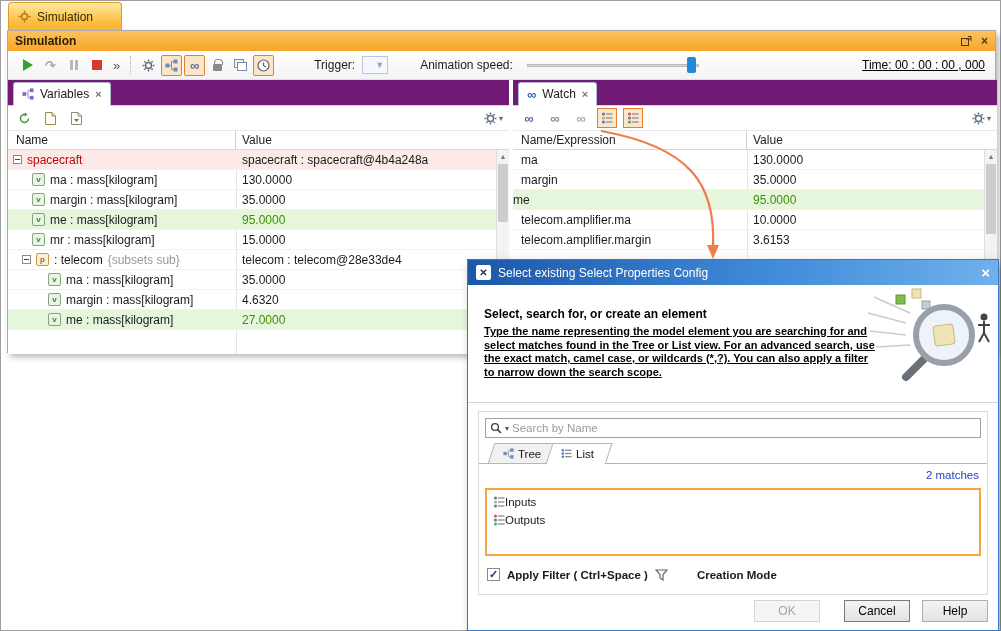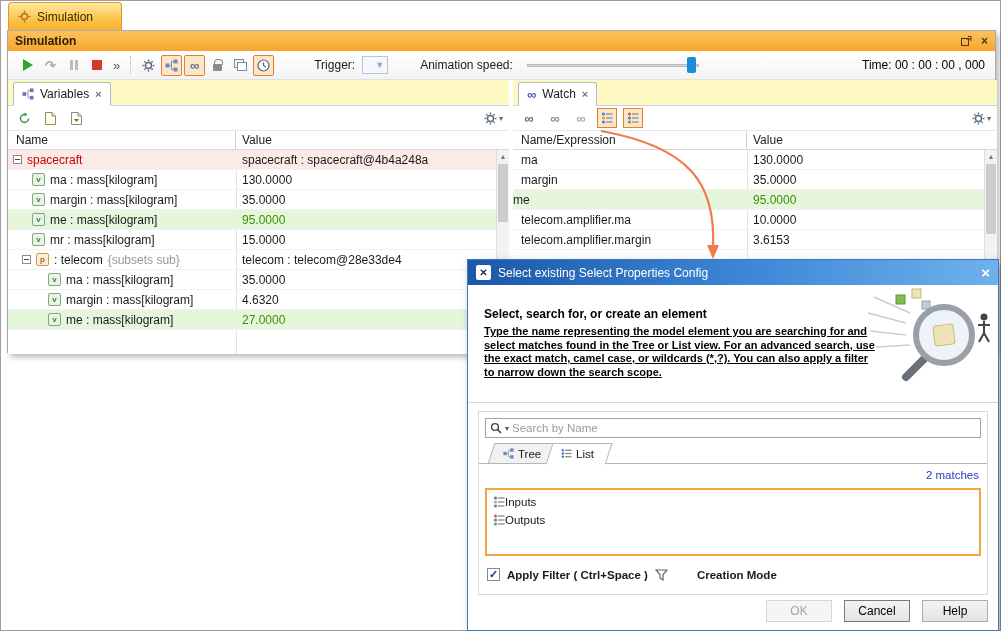--- a/index.html
+++ b/index.html
@@ -31,27 +31,27 @@
   .gray-glyph { color:#ABABAB; font-size:13px; font-weight:bold; }
   .overflow { color:#555; font-size:13px; margin:0 3px 0 4px; }
   .lock { width:9px; height:7px; background:#8A8A8A; border-radius:1px; position:relative; margin-top:4px; }
   .lock:before { content:""; position:absolute; left:1px; top:-5px; width:7px; height:5px; border:1.5px solid #8A8A8A; border-bottom:none; border-radius:4px 4px 0 0; }
   .trigger-label { margin-left:38px; color:#1a1a1a; }
   .trigger-combo { margin-left:7px; width:26px; height:18px; background:#F4F7FB; border:1px solid #B6C7DC; display:flex; align-items:center; justify-content:flex-end; padding-right:3px; color:#9AA7B8; font-size:9px; }
   .anim-label { margin-left:32px; }
   .slider { margin-left:14px; width:172px; height:18px; position:relative; }
   .slider .track { position:absolute; left:0; right:0; top:8px; height:3px; background:#D6D6D6; border:1px solid #BBB; }
   .slider .handle { position:absolute; left:160px; top:1px; width:9px; height:16px; background:#1E8BD6; border-radius:2px; }
-  .time-text { margin-left:auto; margin-right:10px; color:#000; }
+  .time-text { margin-left:auto; margin-right:10px; color:#000;text-decoration:underline; }
 
   
   .panel { position:absolute; top:49px; height:274px; background:#fff; }
   .panel.variables { left:0; width:501px; }
   .panel.watch { left:505px; width:484px; }
-  .tabbar { height:26px; background:#fef9c3; border-bottom:1px solid #C8D4E2; display:flex; align-items:flex-end; padding-left:5px; }
+  .tabbar { height:26px; background:#701a75; border-bottom:1px solid #C8D4E2; display:flex; align-items:flex-end; padding-left:5px; }
   .ptab { height:24px; background:#fff; border:1px solid #ADBCCD; border-bottom:1px solid #fff; border-radius:3px 3px 0 0;
     display:inline-flex; align-items:center; gap:6px; padding:0 8px; position:relative; top:1px; }
   .ptab .tab-close { color:#777; font-size:11px; font-weight:bold; }
   .panel-toolbar { height:24px; display:flex; align-items:center; padding:0 6px; gap:6px; }
   .ptool-btn { width:20px; height:20px; display:flex; align-items:center; justify-content:center; border:1px solid transparent; }
   .ptool-btn.sel { border:1px solid #E2822E; background:#FBE6CC; }
   .gear-group { margin-left:auto; display:flex; align-items:center; gap:2px; color:#666; }
   .inf { font-size:13px; font-weight:bold; color:#5A6B8C; }
   .grid-head { height:20px; border-top:1px solid #E8E8E8; border-bottom:1px solid #D8D8D8; display:flex; color:#222; }
   .grid-head .hname { padding-left:8px; border-right:1px solid #D0D0D0; display:flex; align-items:center; }
@@ -105,21 +105,21 @@
   .stab.list .skew { background:#fff; border-bottom:1px solid #fff; height:22px; }
   .matches { position:absolute; right:8px; top:57px; font-size:11.5px; color:#2440C0; }
   .listbox { position:absolute; left:6px; right:6px; top:76px; height:68px; background:#fff; border:2px solid #F2A540; padding:3px 0; }
   .litem { display:flex; align-items:center; gap:0; padding:1px 6px; font-size:11.5px; height:18px; }
   .filter-row { position:absolute; left:8px; top:156px; display:flex; align-items:center; gap:7px; }
   .cbx { width:13px; height:13px; border:1px solid #8A8A8A; background:#fff; display:flex; align-items:center; justify-content:center; font-size:11px; font-weight:bold; color:#16417C; line-height:1; }
   .flabel { font-weight:bold; font-size:11.5px; }
   .creation { margin-left:22px; font-weight:bold; font-size:11.5px; }
   .dlg-buttons { position:absolute; right:10px; bottom:8px; display:flex; gap:12px; }
   .btn { min-width:66px; height:22px; background:linear-gradient(#F4F4F4,#E3E3E3); border:1px solid #ADADAD; font-family:"Liberation Sans",sans-serif; font-size:12px; color:#000; display:flex; align-items:center; justify-content:center; padding:0 10px; }
-  .btn.default { border-color:#7A7A7A; }
+  .btn.default { border-color:#7A7A7A;margin-left:12px; }
   .btn.disabled { background:#F5F5F5; border-color:#D5D5D5; color:#A5A5A5; }
 
   .arrow-overlay { position:absolute; left:555px; top:118px; width:220px; height:152px; z-index:20; pointer-events:none; }
 
   svg { display:block; }
 </style>
 </head>
 <body>
 
 <div class="app">

